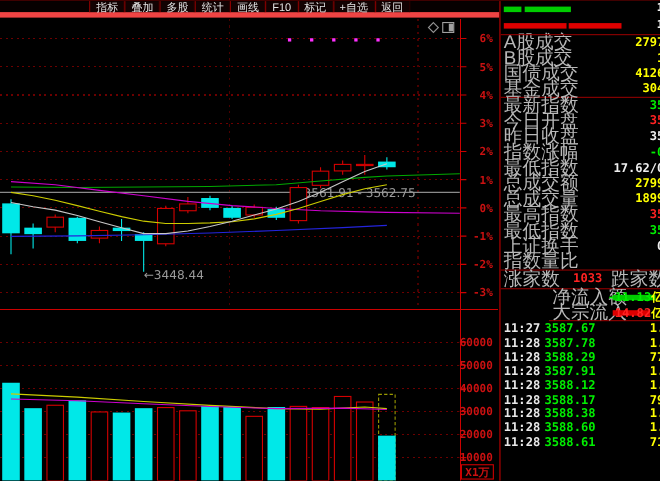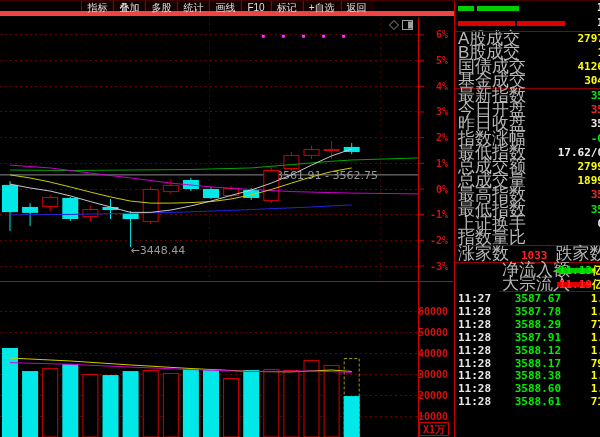--- a/index.html
+++ b/index.html
@@ -29,32 +29,32 @@
   .gseg2{left:22px;width:42px;background:#00cc00;}
   .rseg1{left:3px;width:57px;background:#dd0000;}
   .rseg2{left:62px;width:48px;background:#dd0000;}
   .barval{position:absolute;right:-3px;top:1px;color:#eeeeee;font:bold 10px "DejaVu Sans Mono",monospace;}
   .sec{border-bottom:1px solid #900000;}
   .row{display:flex;justify-content:space-between;height:14px;line-height:14px;padding-left:3px;}
   .row2{height:14.2px;line-height:14.2px;}
   .lab{color:#b8b8b8;font-size:17px;white-space:nowrap;}
   .val{font:bold 11px "DejaVu Sans Mono",monospace;margin-right:-4px;white-space:nowrap;}
   .g{color:#00ee00;} .r{color:#ff2222;} .w{color:#eeeeee;} .y{color:#ffff00;}
-  .breadth{height:16px;line-height:16px;display:flex;border-bottom:1px solid #900000;padding-left:3px;align-items:flex-end;}
+  .breadth{height:16px;line-height:16px;display:flex;border-bottom:1px solid #900000;padding-left:3px;}
   .breadth .b-val{font:bold 11px "DejaVu Sans Mono",monospace;color:#ff2222;margin:0 8px 0 12px;}
   .flows{border-bottom:1px solid #900000;margin-left:44px;}
   .frow{position:relative;height:14px;line-height:14px;padding-left:3px;}
   .fbar{position:absolute;left:58px;top:5px;height:5px;}
   .fbar.gn{width:39px;background:#00cc00;}
   .fbar.rd{width:34px;background:#dd0000;}
   .fval{position:absolute;right:-3px;top:0;font:bold 11px "DejaVu Sans Mono",monospace;}
   .funit{color:#ffff00;}
   .tick{display:flex;height:12.9px;line-height:12.9px;padding-left:3px;}
   .t-time{color:#e8e8e8;font:bold 11px "DejaVu Sans Mono",monospace;width:37px;}
-  .t-price{color:#00ee00;font:bold 11px "DejaVu Sans Mono",monospace;width:66px;text-align:right;}
+  .t-price{color:#00ee00;font:bold 11px "DejaVu Sans Mono",monospace;width:66px;text-align:left;}
   .t-vol{color:#ffff00;font:bold 11px "DejaVu Sans Mono",monospace;flex:1;text-align:right;margin-right:-4px;}
 </style>
 </head>
 <body>
 
 <div id="screen">
 
   <svg id="chart" width="454" height="437">
       <g>
         <line x1="0" y1="33.97999999999999" x2="418" y2="33.97999999999999" stroke="#6b0000" stroke-dasharray="2,3" shape-rendering="crispEdges"></line>
@@ -302,21 +302,21 @@
 
     <div class="flows">
       <div class="frow">
         <span class="lab">净流入额</span>
         <span class="fbar gn"></span>
         <span class="fval"><span class="g">-11.13</span><span class="funit">亿</span></span>
       </div>
       <div class="frow">
         <span class="lab">大宗流入</span>
         <span class="fbar rd"></span>
-        <span class="fval"><span class="r">11.19</span><span class="funit">亿</span></span>
+        <span class="fval"><span class="r">14.82</span><span class="funit">亿</span></span>
       </div>
     </div>
 
     <div class="ticks">
       <div class="tick">
           <span class="t-time">11:27</span>
           <span class="t-price">3587.67</span>
           <span class="t-vol">1.</span>
         </div>
       <div class="tick">

